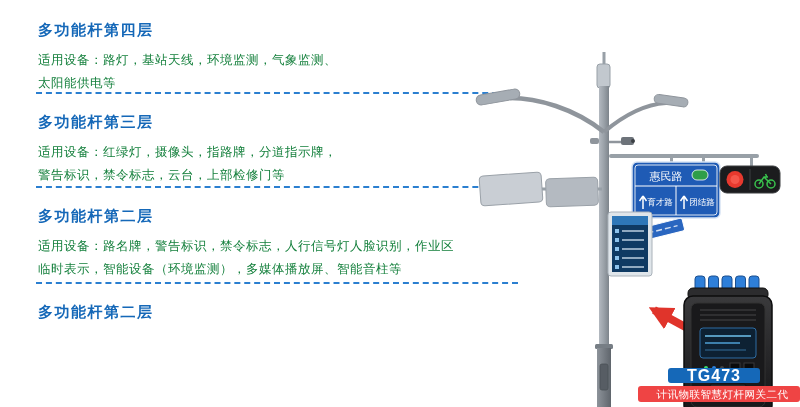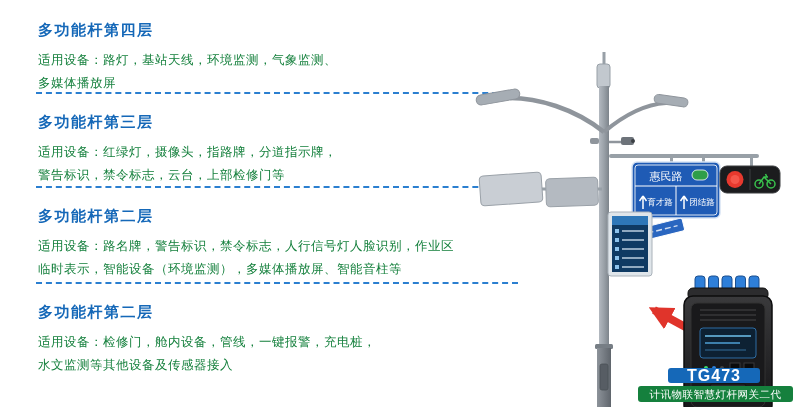--- a/index.html
+++ b/index.html
@@ -24,50 +24,50 @@
   
   .illustration{position:absolute;left:462px;top:0;width:350px;height:392px;margin-top:48px;}
   .illustration svg{position:absolute;left:0;top:0;}
   .dev-model{
     position:absolute;left:668px;top:368px;width:92px;height:15px;line-height:15px;
     background:#1568b8;color:#fff;font-size:16px;font-weight:bold;text-align:center;
     border-radius:3px;letter-spacing:1px;
   }
   .dev-caption{
     position:absolute;left:638px;top:386px;width:155px;height:16px;line-height:16px;
-    background:#15803d;color:#fff;font-size:10.5px;text-align:center;border-radius:3px;
+    background:#ef4444;color:#fff;font-size:10.5px;text-align:center;border-radius:3px;
     letter-spacing:.5px;
+    padding-left:7px;
   }
 </style>
 </head>
 <body>
 
 <div class="canvas">
 
   <div class="section s1">
     <h2 class="sec-title">多功能杆第四层</h2>
-    <p class="sec-desc"><span>适用设备：路灯，基站天线，环境监测，气象监测、</span><br><span>多媒体播放屏</span></p>
+    <p class="sec-desc"><span>适用设备：路灯，基站天线，环境监测，气象监测、</span><br><span>太阳能供电等</span></p>
   </div>
   <div class="divider d1"></div>
 
   <div class="section s2">
     <h2 class="sec-title">多功能杆第三层</h2>
     <p class="sec-desc"><span>适用设备：红绿灯，摄像头，指路牌，分道指示牌，</span><br><span>警告标识，禁令标志，云台，上部检修门等</span></p>
   </div>
   <div class="divider d2"></div>
 
   <div class="section s3">
     <h2 class="sec-title">多功能杆第二层</h2>
     <p class="sec-desc"><span>适用设备：路名牌，警告标识，禁令标志，人行信号灯人脸识别，作业区</span><br><span>临时表示，智能设备（环境监测），多媒体播放屏、智能音柱等</span></p>
   </div>
   <div class="divider d3"></div>
 
   <div class="section s4">
     <h2 class="sec-title">多功能杆第二层</h2>
-    <p class="sec-desc"><span>适用设备：检修门，舱内设备，管线，一键报警，充电桩，</span><br><span>水文监测等其他设备及传感器接入</span></p>
   </div>
 
   <div class="illustration">
     <svg width="350" height="407" viewBox="0 0 350 407">
       <defs>
         <linearGradient id="gradPole" x1="0" y1="0" x2="1" y2="0">
           <stop offset="0" stop-color="#b3b9c0"></stop>
             <stop offset="0.5" stop-color="#9aa1a8"></stop>
             <stop offset="1" stop-color="#7d848b"></stop>
         </linearGradient>

